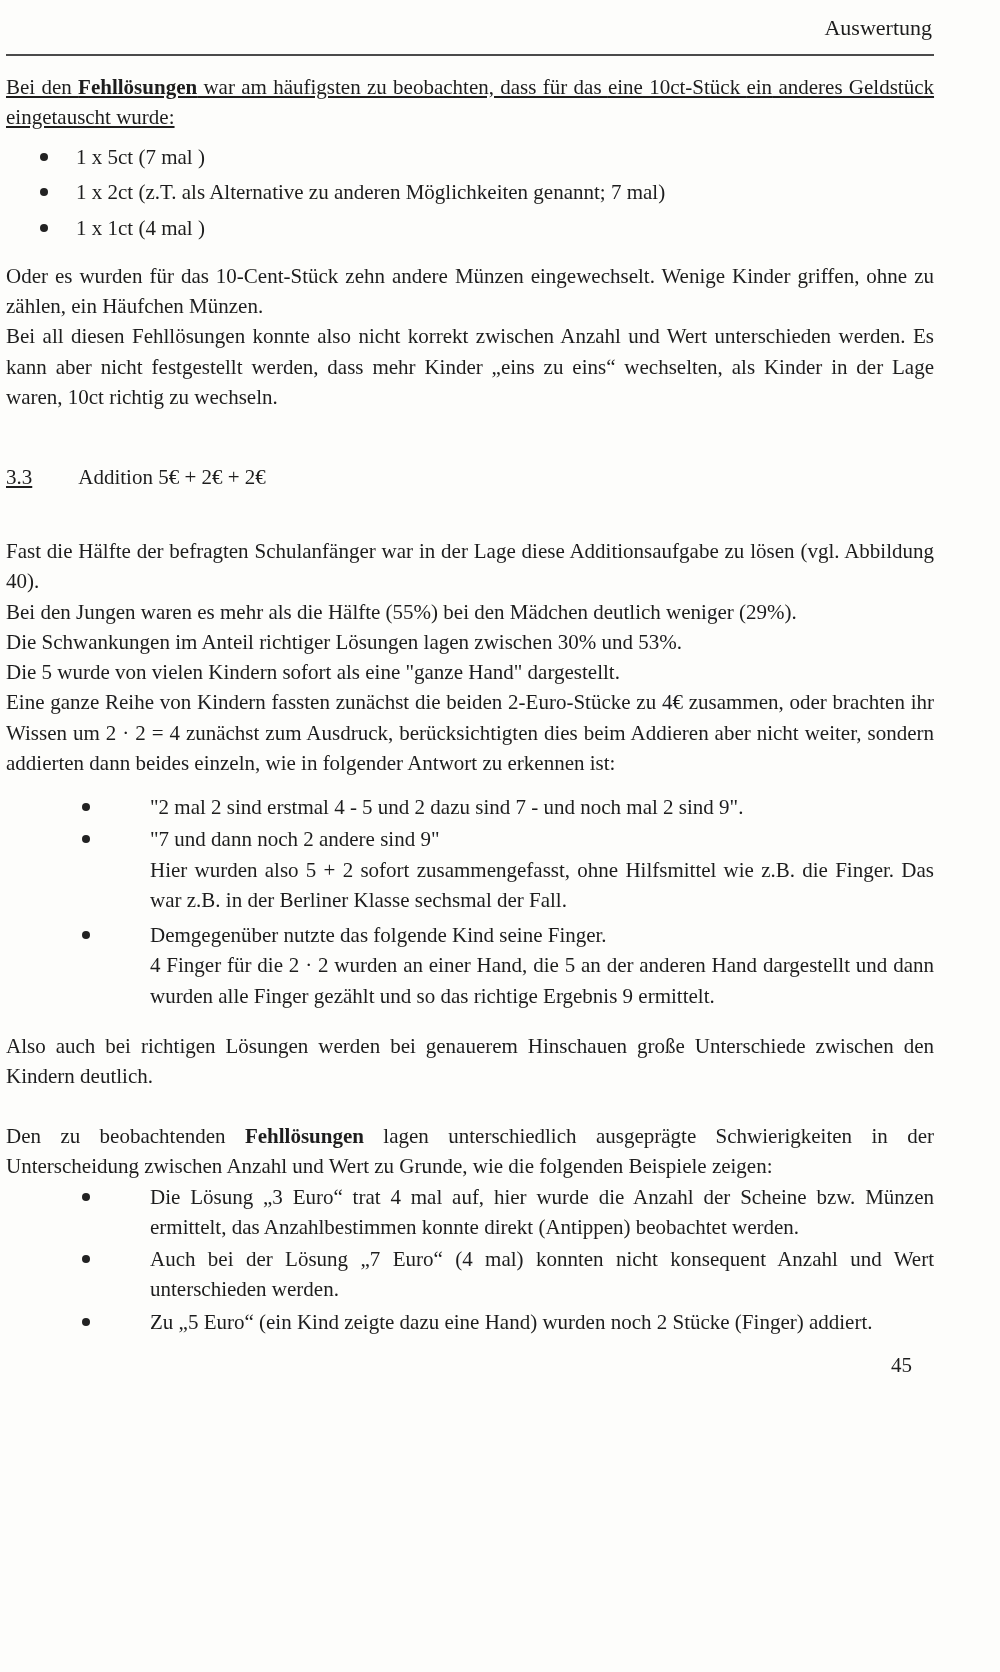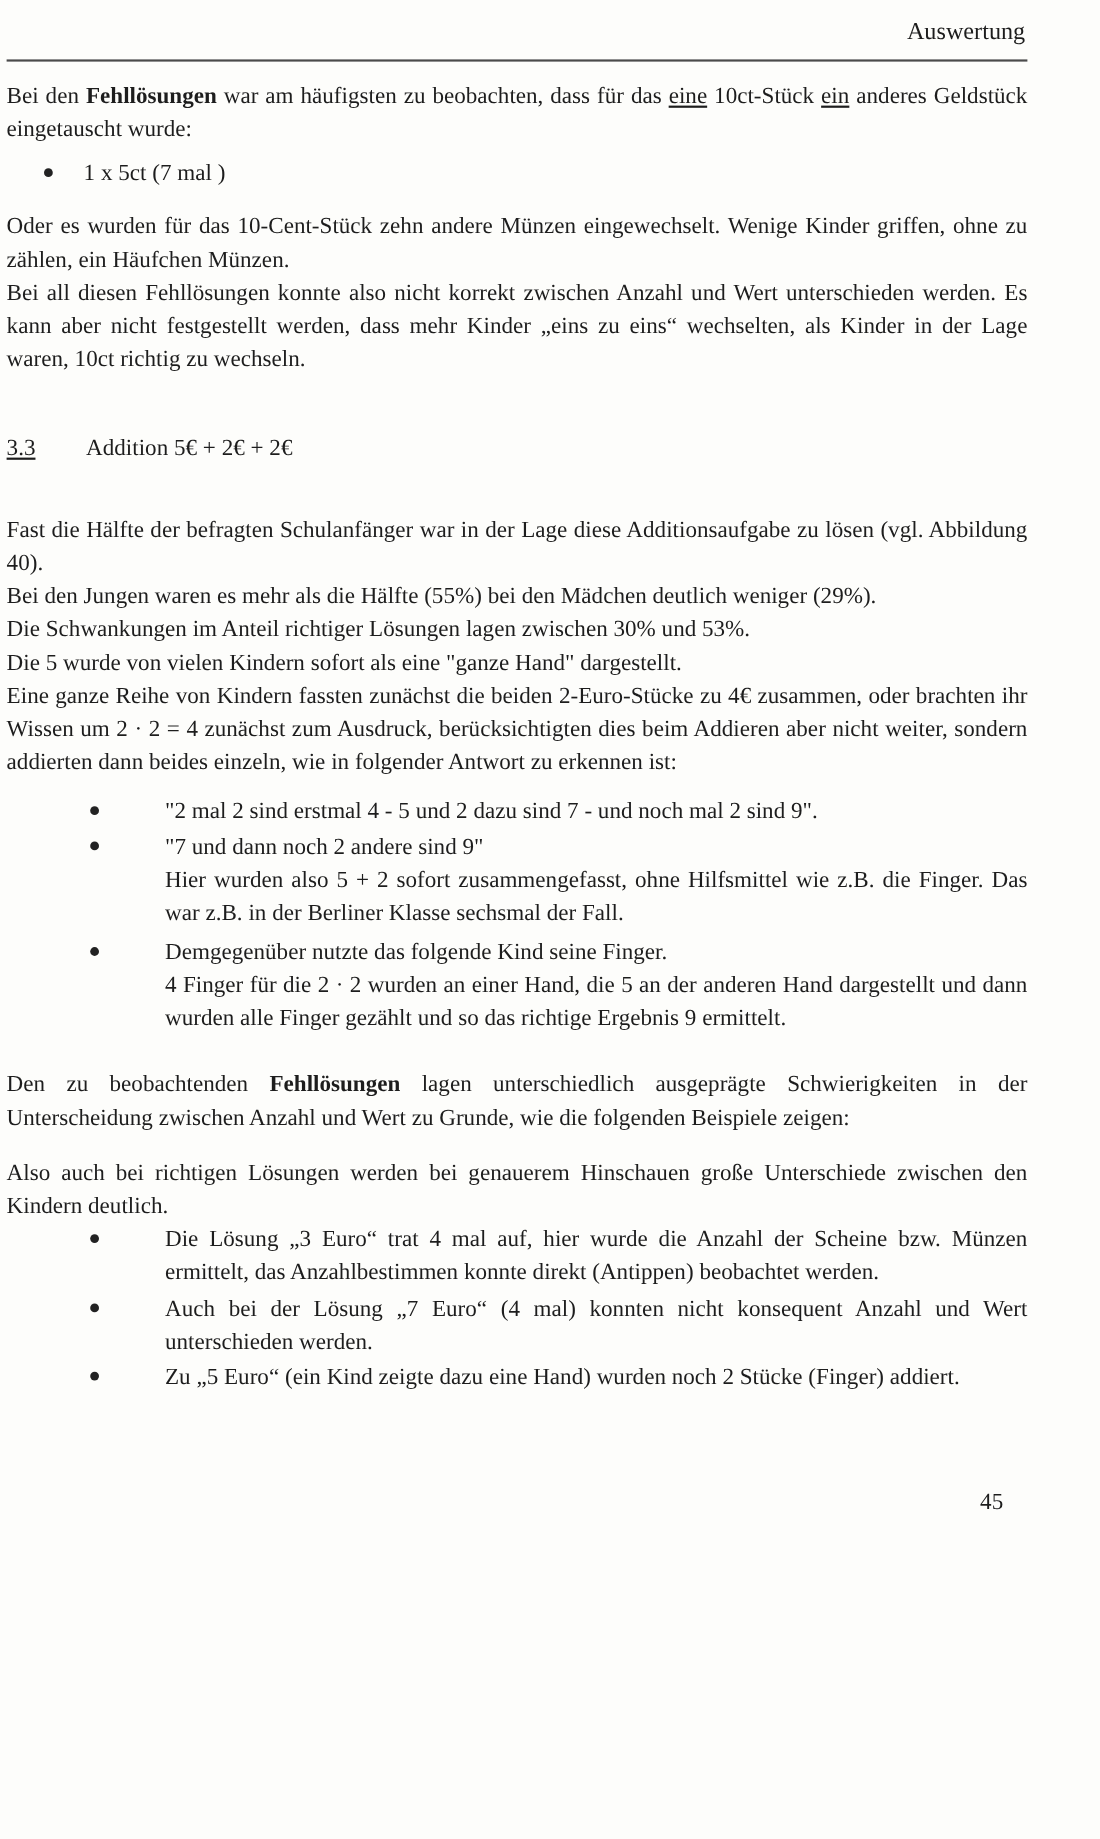--- a/index.html
+++ b/index.html
@@ -12,21 +12,21 @@
     color: #1d1d1d;
     font-family: "Liberation Serif", "DejaVu Serif", serif;
     font-size: 21px;
     line-height: 1.44;
     padding: 8px 66px 0 6px;
     overflow: hidden;
   }
   .hdr { text-align: right; font-size: 22px; padding: 4px 2px 10px 0; }
   .rule { border-top: 2px solid #4b4b4b; height: 0; }
   .para { margin: 0; text-align: justify; }
-  .first { margin-top: 16px; }
+  .first { margin-top: 16px; text-decoration: underline; }
   .gap14 { margin-top: 14px; }
   .gap18 { margin-top: 18px; }
   .gap20 { margin-top: 20px; }
   .gap30 { margin-top: 30px; }
   .gap44 { margin-top: 44px; }
   .u { text-decoration: underline; }
   b { font-weight: bold; }
   .heading { margin: 50px 0 0; font-size: 21px; font-weight: normal; }
   .sec-num { text-decoration: underline; margin-right: 46px; }
   .sec-title { }
@@ -53,20 +53,28 @@
   </div>
   <div class="rule"></div>
 
   <p class="para first"><span>Bei den </span><b>Fehllösungen</b><span> war am häufigsten zu beobachten, dass für das </span><span class="u">eine</span><span> 10ct-Stück </span><span class="u">ein</span><span> anderes Geldstück eingetauscht wurde:</span></p>
 
   <div class="lvl1">
     <div class="row">
       <span class="dot"></span>
       <span class="btext left">1 x 5ct (7 mal )</span>
     </div>
+    <div class="row">
+      <span class="dot"></span>
+      <span class="btext left">1 x 2ct (z.T. als Alternative zu anderen Möglichkeiten genannt; 7 mal)</span>
+    </div>
+    <div class="row">
+      <span class="dot"></span>
+      <span class="btext left">1 x 1ct (4 mal )</span>
+    </div>
   </div>
 
   <p class="para gap18">Oder es wurden für das 10-Cent-Stück zehn andere Münzen eingewechselt. Wenige Kinder griffen, ohne zu zählen, ein Häufchen Münzen.</p>
   <p class="para">Bei all diesen Fehllösungen konnte also nicht korrekt zwischen Anzahl und Wert unterschieden werden. Es kann aber nicht festgestellt werden, dass mehr Kinder „eins zu eins“ wechselten, als Kinder in der Lage waren, 10ct richtig zu wechseln.</p>
 
   <h2 class="heading"><span class="sec-num">3.3</span><span class="sec-title">Addition 5€ + 2€ + 2€</span></h2>
 
   <p class="para gap44">Fast die Hälfte der befragten Schulanfänger war in der Lage diese Additionsaufgabe zu lösen (vgl. Abbildung 40).</p>
   <p class="para">Bei den Jungen waren es mehr als die Hälfte (55%) bei den Mädchen deutlich weniger (29%).</p>
   <p class="para">Die Schwankungen im Anteil richtiger Lösungen lagen zwischen 30% und 53%.</p>
@@ -89,23 +97,23 @@
     </div>
     <div class="row rowgap">
       <span class="dot"></span>
       <div class="btext">
         <p>Demgegenüber nutzte das folgende Kind seine Finger.</p>
         <p>4 Finger für die 2 · 2 wurden an einer Hand, die 5 an der anderen Hand dargestellt und dann wurden alle Finger gezählt und so das richtige Ergebnis 9 ermittelt.</p>
       </div>
     </div>
   </div>
 
+  <p class="para gap20">Also auch bei richtigen Lösungen werden bei genauerem Hinschauen große Unterschiede zwischen den Kindern deutlich.</p>
+
   <p class="para gap30"><span>Den zu beobachtenden </span><b>Fehllösungen</b><span> lagen unterschiedlich ausgeprägte Schwierigkeiten in der Unterscheidung zwischen Anzahl und Wert zu Grunde, wie die folgenden Beispiele zeigen:</span></p>
-
-  <p class="para gap20">Also auch bei richtigen Lösungen werden bei genauerem Hinschauen große Unterschiede zwischen den Kindern deutlich.</p>
 
   <div class="lvl2">
     <div class="row">
       <span class="dot"></span>
       <div class="btext">
         <p>Die Lösung „3 Euro“ trat 4 mal auf, hier wurde die Anzahl der Scheine bzw. Münzen ermittelt, das Anzahlbestimmen konnte direkt (Antippen) beobachtet werden.</p>
       </div>
     </div>
     <div class="row">
       <span class="dot"></span>

